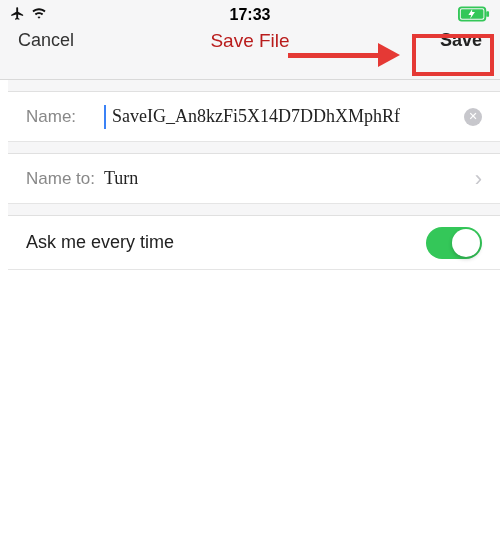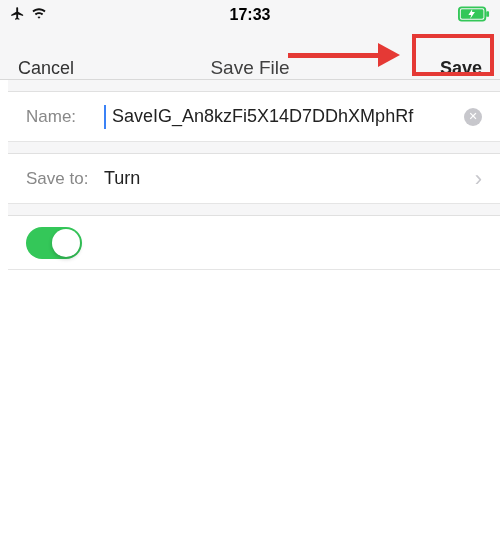--- a/index.html
+++ b/index.html
@@ -1,33 +1,33 @@
 <!DOCTYPE html>
 <html><head>
   <meta charset="utf-8">
   <style>
     * { margin: 0; padding: 0; box-sizing: border-box; }
     body { font-family: -apple-system, "Helvetica Neue", Helvetica, Arial, sans-serif; width: 500px; height: 550px; background: #fff; overflow: hidden; position: relative; }
     .status-bar { height: 30px; background: #f6f6f7; display: flex; align-items: center; justify-content: space-between; padding: 0 10px; font-size: 14px; }
     .status-left { display: flex; align-items: center; gap: 6px; }
     .status-center { position: absolute; left: 50%; transform: translateX(-50%); font-weight: 600; font-size: 16px; }
     .status-right { display: flex; align-items: center; }
-    .nav-bar { height: 50px; background: #f6f6f7; border-bottom: 1px solid #d9d9d9; display: flex; align-items: flex-end; justify-content: space-between; padding: 0 18px; position: relative; gap: 12px; }
+    .nav-bar { height: 50px; background: #f6f6f7; border-bottom: 1px solid #d9d9d9; display: flex; align-items: flex-start; justify-content: space-between; padding: 0 18px; position: relative; gap: 12px; }
     .nav-cancel { font-size: 18px; color: #333; }
-    .nav-title { position: absolute; left: 50%; transform: translateX(-50%); font-size: 19px; color: #404040; }
+    .nav-title { position: absolute; left: 50%; transform: translateX(-50%); font-size: 19px; color: #b91c1c; }
     .nav-done { font-size: 18px; font-weight: 600; color: #222; }
     .done-box { position: absolute; right: 6px; top: 4px; width: 82px; height: 42px; border: 4px solid #e53935; }
     .arrow { position: absolute; right: 92px; top: 18px; width: 120px; height: 14px; display: flex; align-items: center; }
     .arrow-line { width: 90px; height: 5px; background: #e53935; }
     .arrow-head { width: 0; height: 0; border-top: 12px solid transparent; border-bottom: 12px solid transparent; border-left: 22px solid #e53935; }
     .content { background: #fff; padding-left: 8px; }
     .gap { height: 12px; background: #f6f6f7; border-bottom: 1px solid #e0e0e0; }
     .row { display: flex; align-items: center; padding: 0 18px; height: 50px; border-bottom: 1px solid #e5e5e5; }
     .row-label { width: 78px; color: #888; font-size: 17px; }
-    .row-value { flex: 1; font-size: 18px; color: #222; white-space: nowrap; overflow: hidden; }
+    .row-value { flex: 1; font-size: 18px; color: #222; white-space: nowrap; overflow: hidden; font-family: Liberation Serif, serif; }
     .row-value-input { flex: 1; display: flex; align-items: center; gap: 6px; }
     .cursor-bar { width: 2px; height: 24px; background: #3b82f6; }
     .clear-btn { width: 18px; height: 18px; border-radius: 50%; background: #c7c7cc; display: flex; align-items: center; justify-content: center; margin-left: 6px; }
     .clear-x { color: #fff; font-size: 11px; line-height: 1; }
     .chevron { color: #c7c7cc; font-size: 22px; }
     .toggle-row { display: flex; align-items: center; justify-content: space-between; padding: 0 18px; height: 54px; border-bottom: 1px solid #e5e5e5; }
     .toggle-label { font-size: 18px; color: #222; }
     .toggle { width: 56px; height: 32px; border-radius: 16px; position: relative; }
     .toggle.on { background: #34c759; }
     .toggle-knob { width: 28px; height: 28px; border-radius: 50%; background: #fff; position: absolute; top: 2px; right: 2px; box-shadow: 0 2px 4px rgba(0,0,0,0.2); }
@@ -83,26 +83,27 @@
       <div class="row-value">SaveIG_An8kzFi5X14D7DDhXMphRf</div>
       <div class="clear-btn">
         <span class="clear-x">✕</span>
       </div>
     </div>
   </div>
 
   <div class="gap"></div>
 
   <div class="row">
-    <div class="row-label">Save to:</div>
+    <div class="row-label">Name to:</div>
     <div class="row-value">Turn</div>
     <div class="chevron">›</div>
   </div>
 
   <div class="gap"></div>
 
   <div class="toggle-row">
+    <div class="toggle-label">Ask me every time</div>
     <div class="toggle on">
       <div class="toggle-knob"></div>
     </div>
   </div>
 
 </div>
 
 </body></html>

